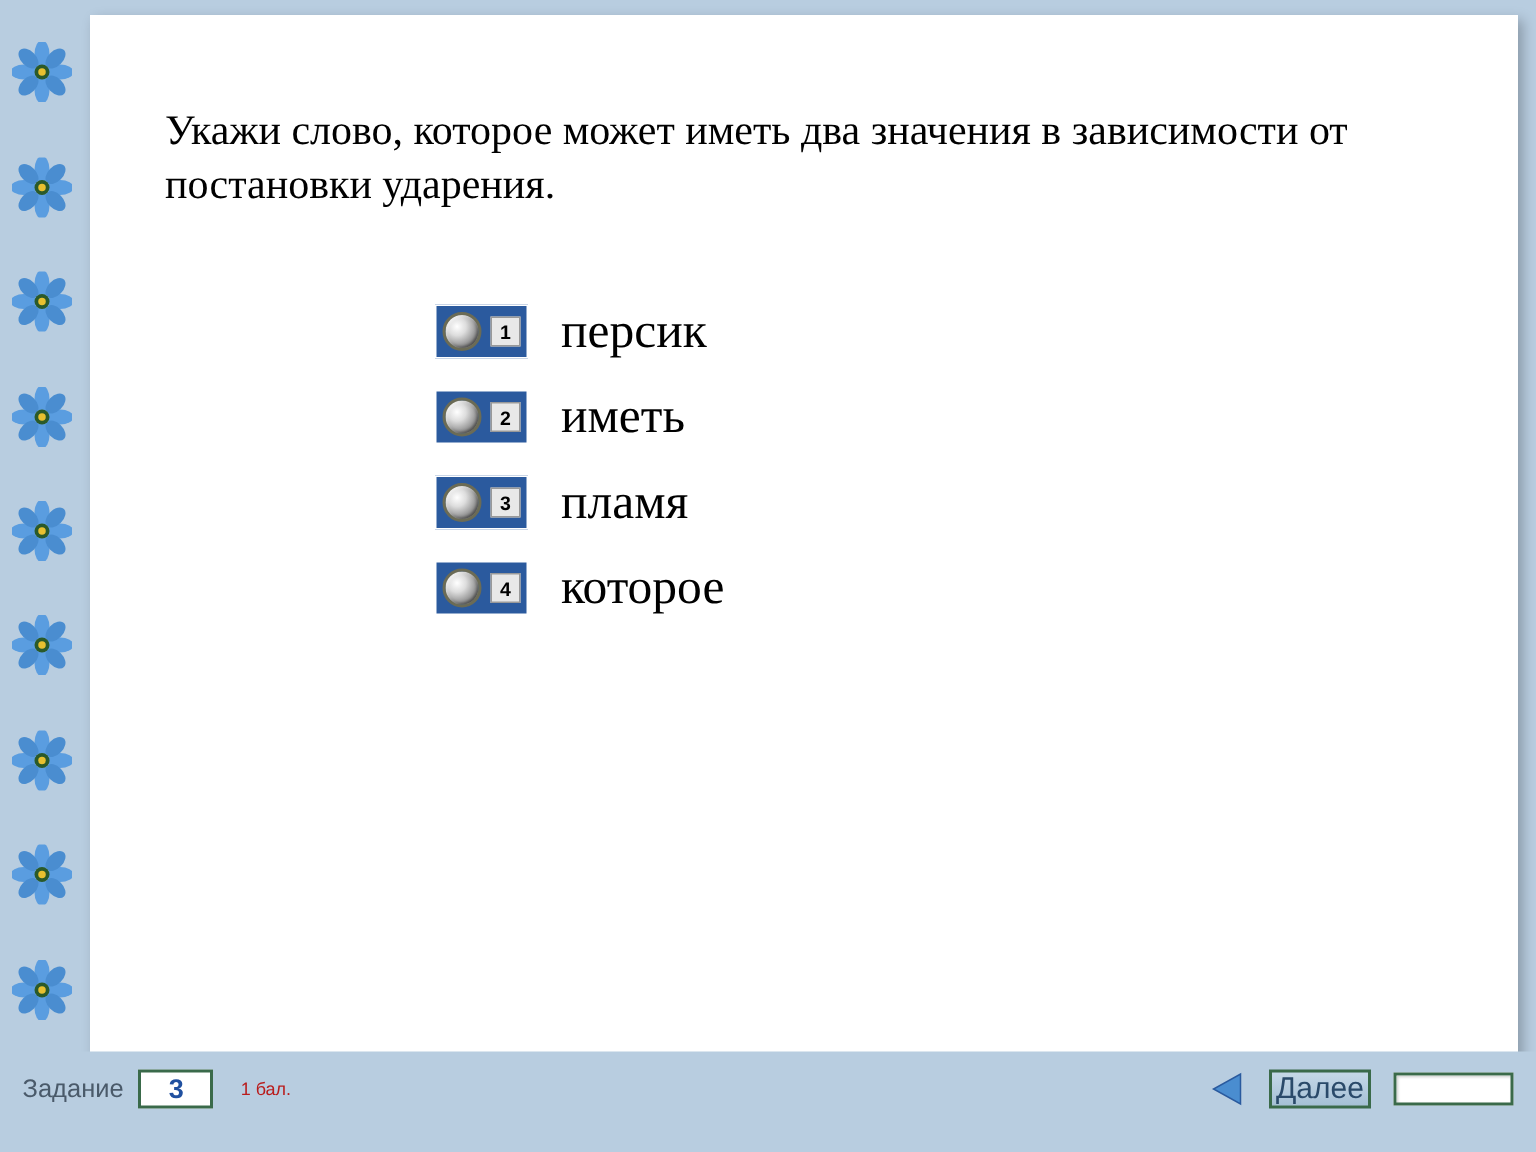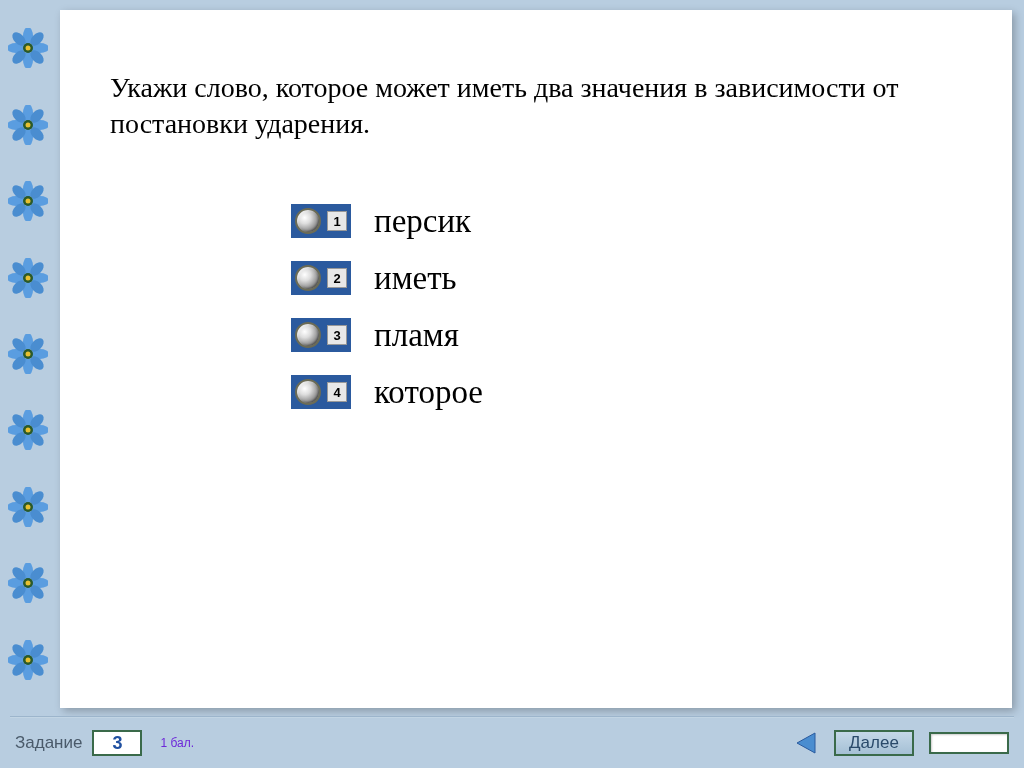--- a/index.html
+++ b/index.html
@@ -94,21 +94,21 @@
       border: 1px solid #999;
     }
     .option-label {
       font-size: 33px;
       margin-left: 22px;
       color: #000;
     }
     .footer {
       position: absolute;
       left: 0;
-      bottom: 0;
+      bottom: 17px;
       width: 100%;
       height: 50px;
       background: #b8cde0;
       display: flex;
       align-items: center;
       padding: 0 15px;
     }
     .footer-label {
       font-size: 17px;
       color: #4a5a6a;
@@ -124,41 +124,41 @@
       font-family: Arial, sans-serif;
       font-size: 18px;
       font-weight: bold;
       display: flex;
       align-items: center;
       justify-content: center;
       margin-right: 18px;
     }
     .footer-points {
       font-size: 12px;
-      color: #6d28d9;
+      color: #b91c1c;
       font-family: Arial, sans-serif;
     }
     .footer-right {
       margin-left: auto;
       display: flex;
       align-items: center;
       gap: 15px;
     }
     .nav-arrow {
       cursor: pointer;
       display: flex;
       align-items: center;
     }
     .next-button {
-      width: 80px;
+      width: 68px;
       height: 26px;
       background: linear-gradient(to bottom, #c5d8e8, #a5c0d5);
       border: 2px solid #3a6a4a;
       font-family: Arial, sans-serif;
-      font-size: 17px;
+      font-size: 20px;
       color: #2a4a6a;
       display: flex;
       align-items: center;
       justify-content: center;
       cursor: pointer;
     }
     .progress-box {
       width: 80px;
       height: 22px;
       background: #fff;

